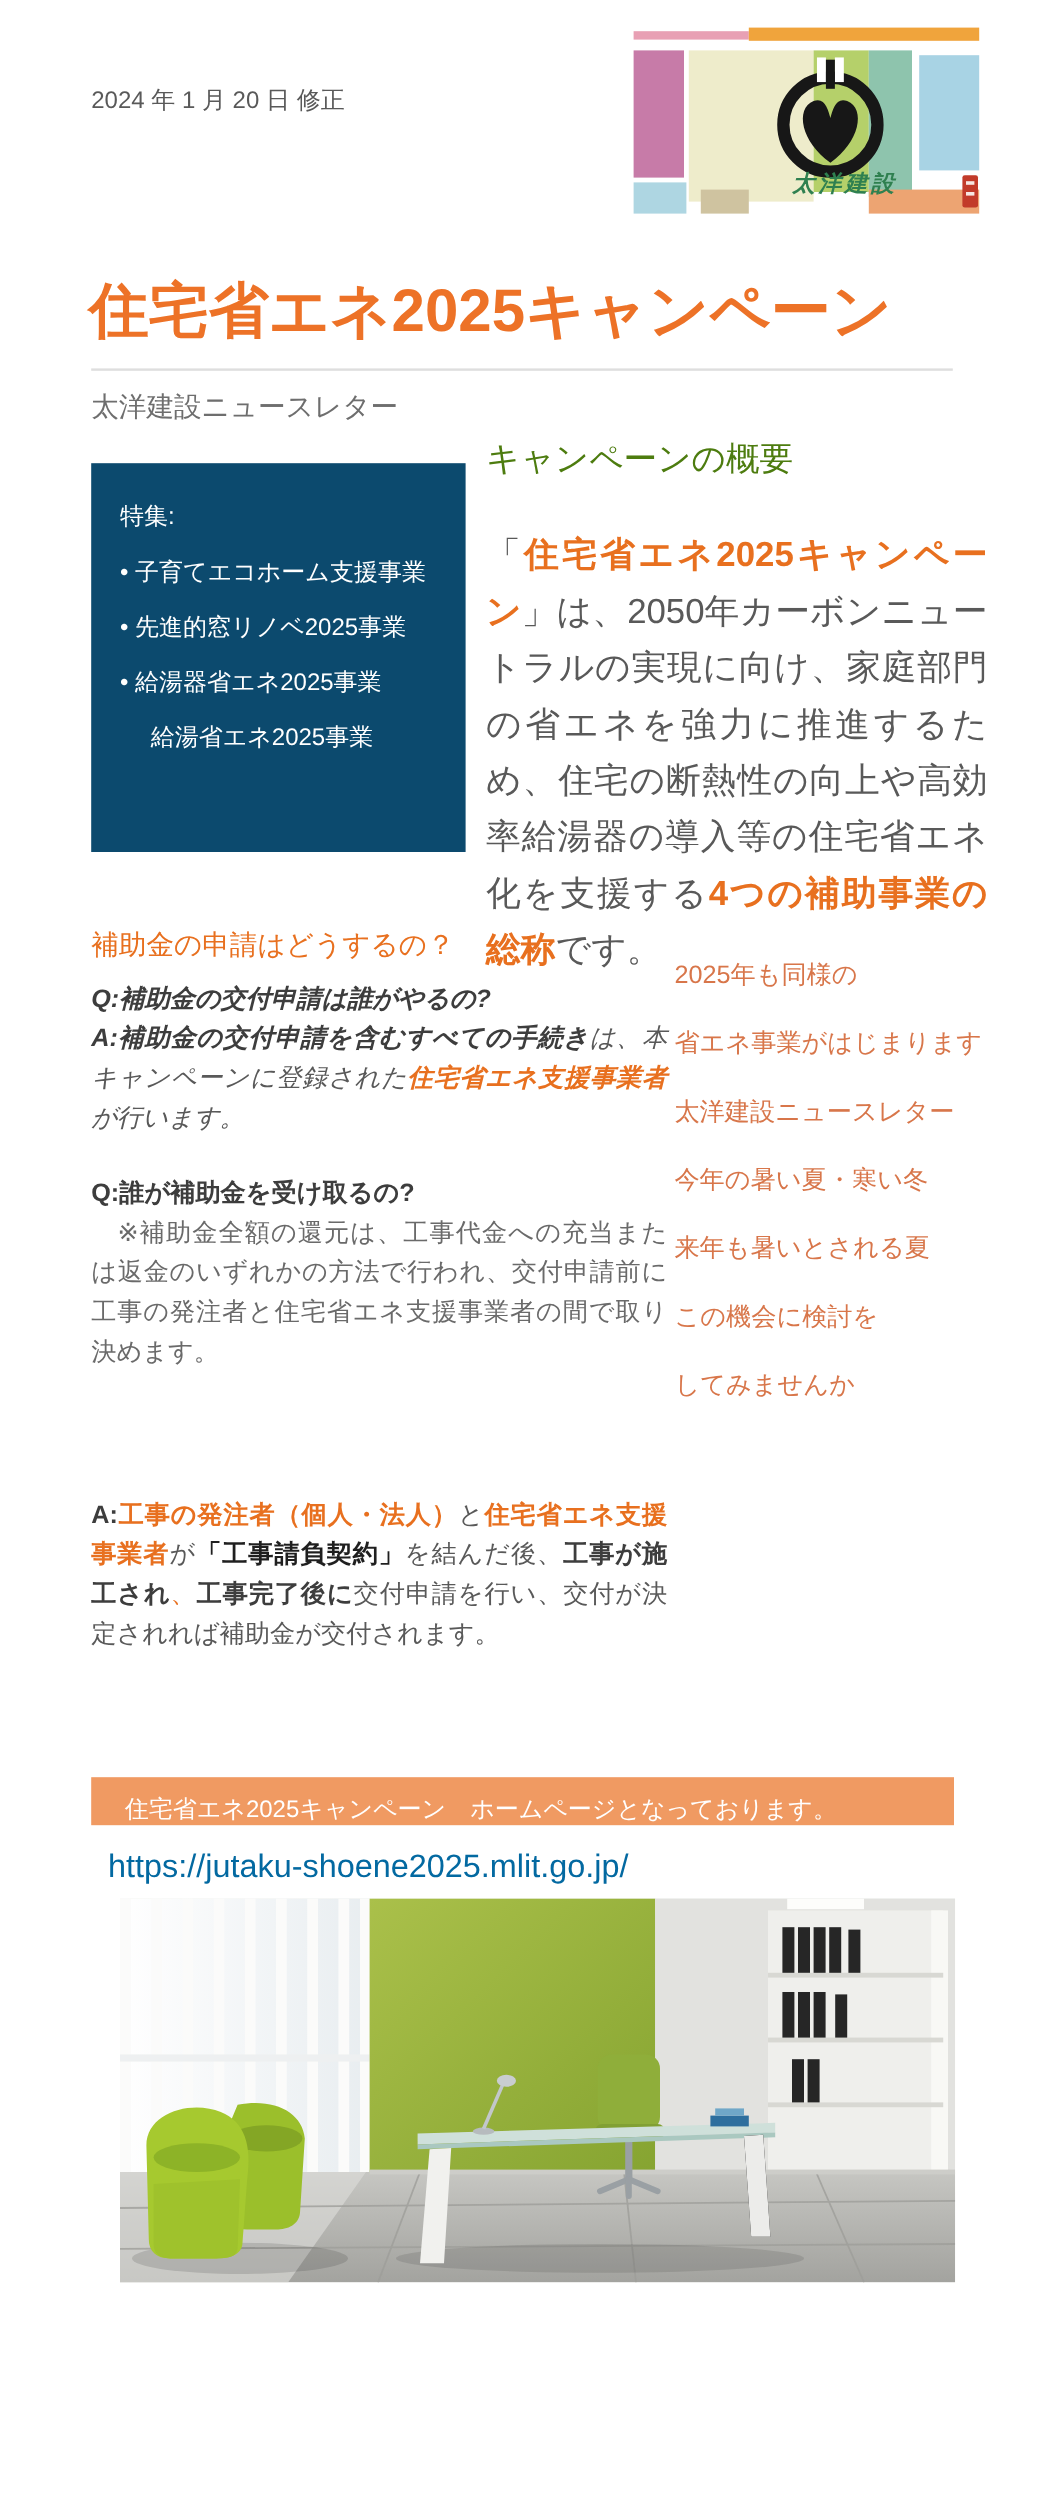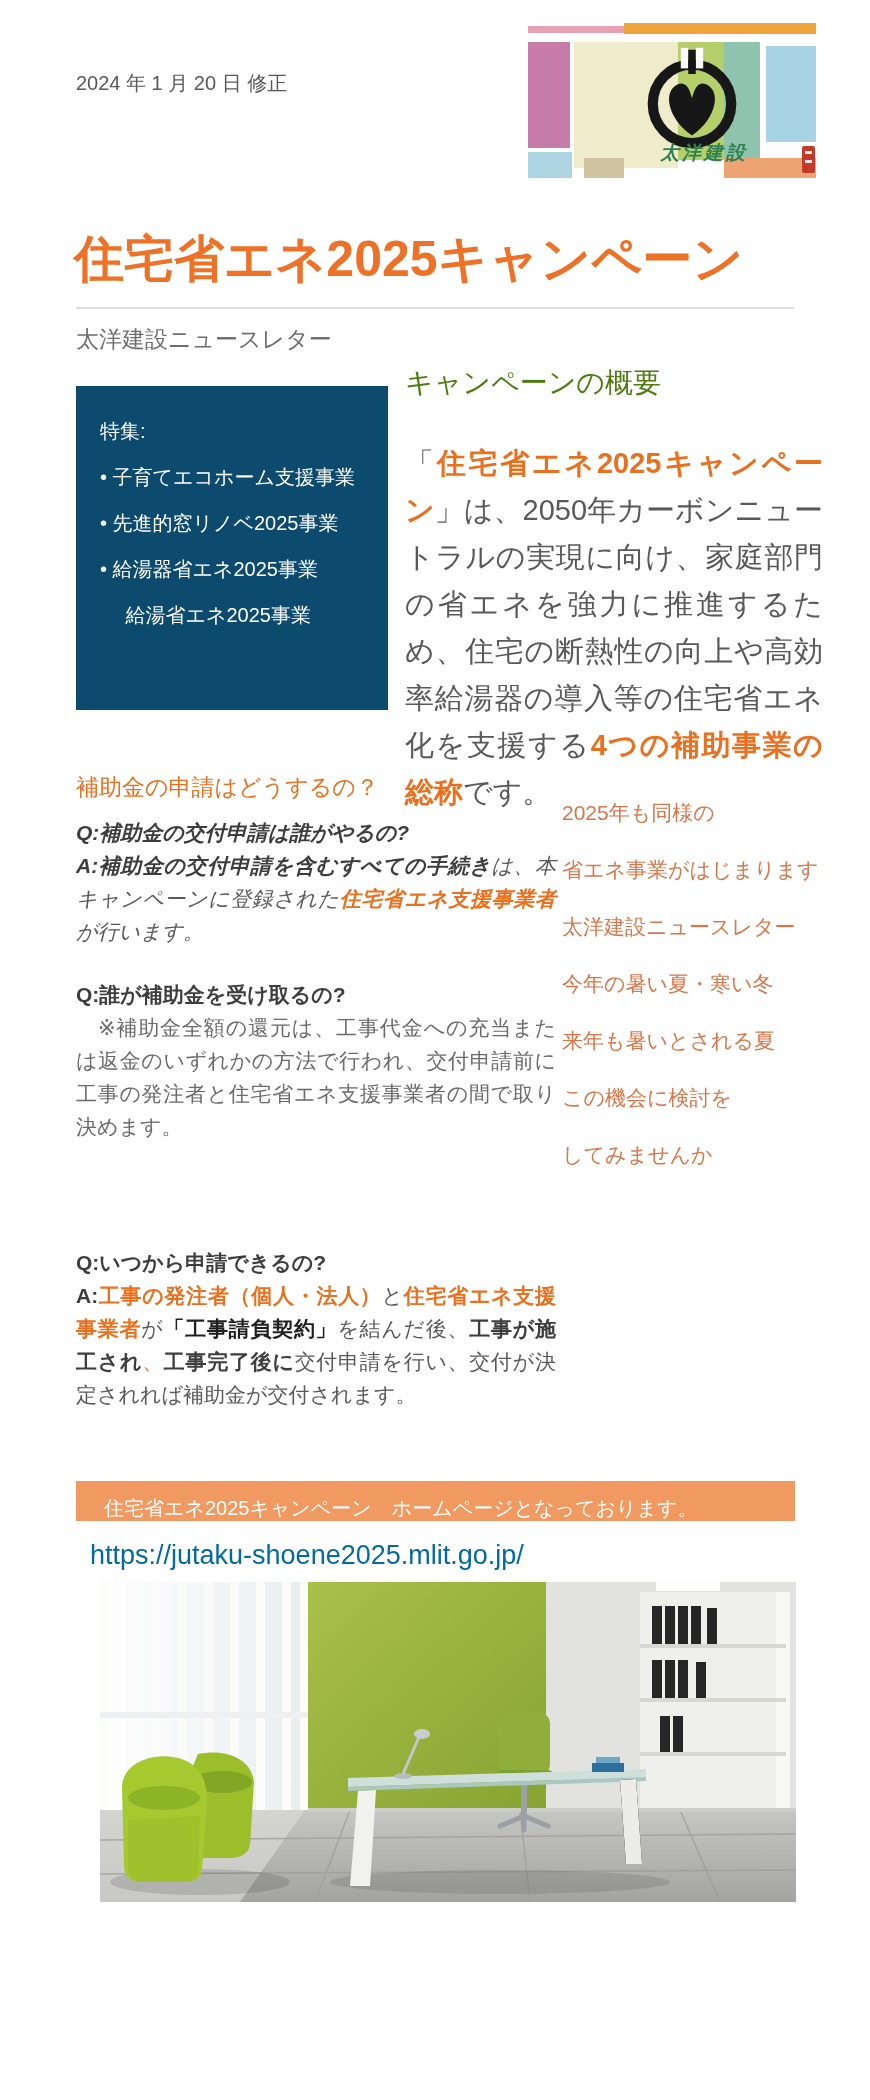--- a/index.html
+++ b/index.html
@@ -120,21 +120,20 @@
     <div class="qa-q">Q:補助金の交付申請は誰がやるの?</div>
     <div class="qa-a"><span class="seg-bold">A:補助金の交付申請を含むすべての手続き</span><span class="seg-plain">は、本キャンペーンに登録された</span><span class="seg-orange-bold">住宅省エネ支援事業者</span><span class="seg-plain">が行います。</span></div>
   </div>
 
   <div id="qa-block-2" class="abs qa-block">
     <div class="qa-q">Q:誰が補助金を受け取るの?</div>
     <div class="qa-note"><span class="seg-note">　※補助金全額の還元は、工事代金への充当または返金のいずれかの方法で行われ、交付申請前に工事の発注者と住宅省エネ支援事業者の間で取り決めます。</span></div>
   </div>
 
   <div id="qa-block-3" class="abs qa-block">
-    <div class="qa-q">Q:いつから申請できるの?</div>
     <div class="qa-a"><span class="seg-bold">A:</span><span class="seg-orange-bold">工事の発注者（個人・法人）</span><span class="seg-plain">と</span><span class="seg-orange-bold">住宅省エネ支援事業者</span><span class="seg-plain">が</span><span class="seg-black-bold">「工事請負契約」</span><span class="seg-plain">を結んだ後、</span><span class="seg-bold">工事が施工され</span><span class="seg-orange">、</span><span class="seg-bold">工事完了後に</span><span class="seg-plain">交付申請を行い、交付が決定されれば補助金が交付されます。</span></div>
   </div>
 
   <div class="abs side-notes">
       <div>2025年も同様の</div>
       <div>省エネ事業がはじまります</div>
       <div>太洋建設ニュースレター</div>
       <div>今年の暑い夏・寒い冬</div>
       <div>来年も暑いとされる夏</div>
       <div>この機会に検討を</div>

